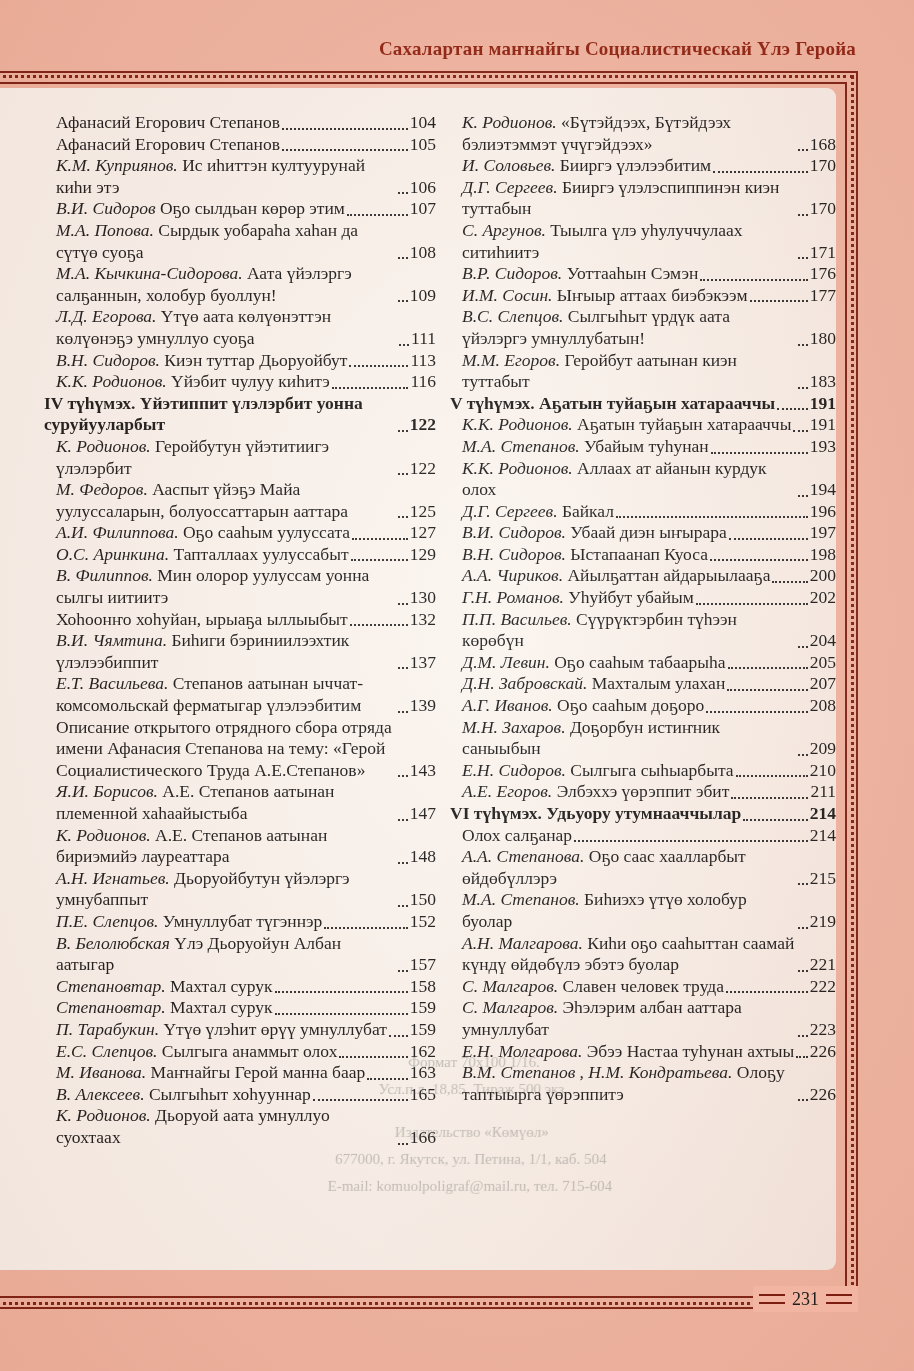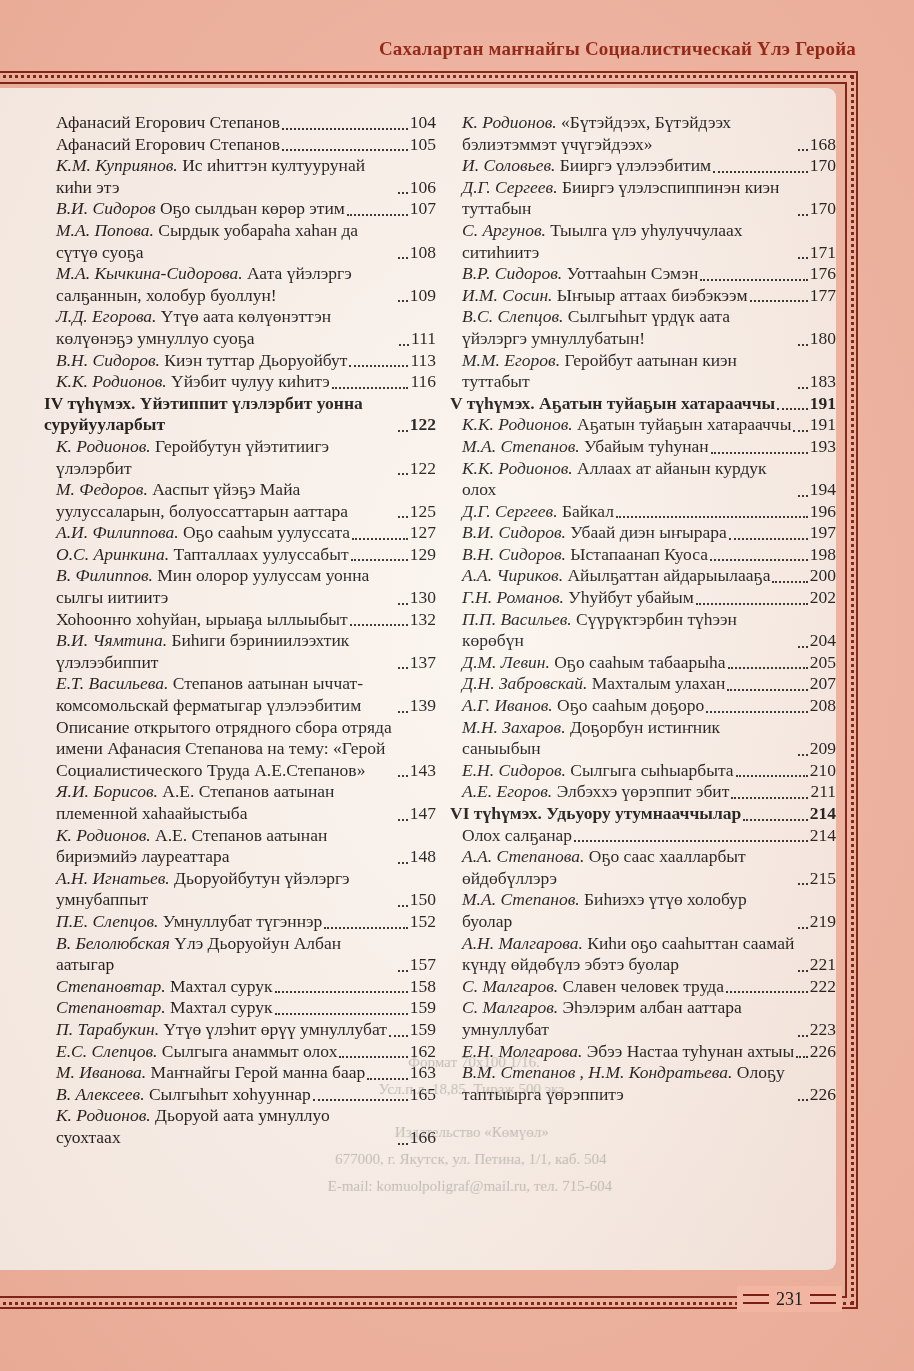--- a/index.html
+++ b/index.html
@@ -56,21 +56,21 @@
     position:absolute;left:272px;top:1050px;width:400px;
     text-align:center;font-size:15px;line-height:25px;
     color:rgba(75,85,80,.34);filter:blur(.7px);
     transform:skewX(-2deg);
   }
   .ghost .gl{margin-bottom:2px;}
   .ghost .gap{height:16px;}
 
   
   .pagenum-wrap{
-    position:absolute;right:72px;top:1286px;height:26px;z-index:3;
+    position:absolute;right:56px;top:1286px;height:26px;z-index:3;
     display:flex;align-items:center;gap:7px;
     background:#f1b5a1;padding:0 6px;
   }
   .pagenum-wrap .rule{width:26px;height:6px;
     border-top:2px solid #7b1d10;border-bottom:2px solid #7b1d10;}
   .pagenum{font-size:18px;color:#22201e;}
 </style>
 </head>
 <body>
 

